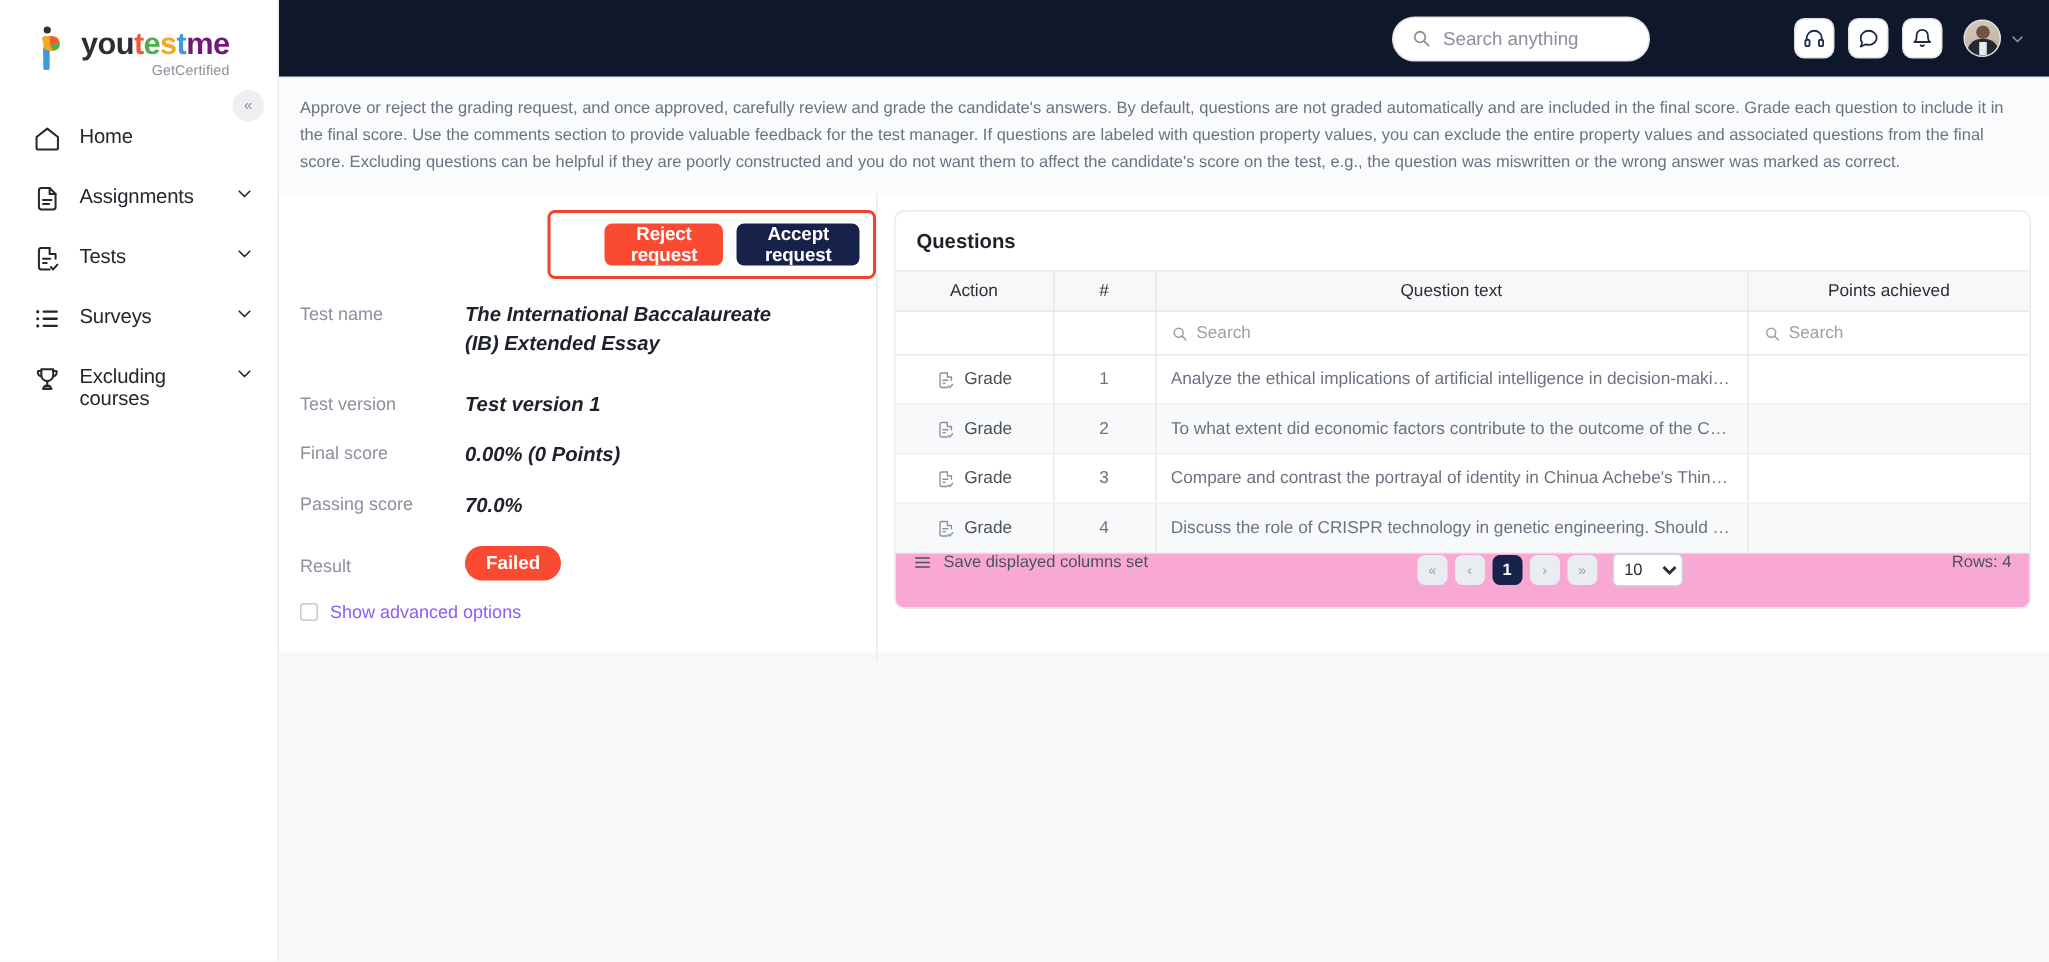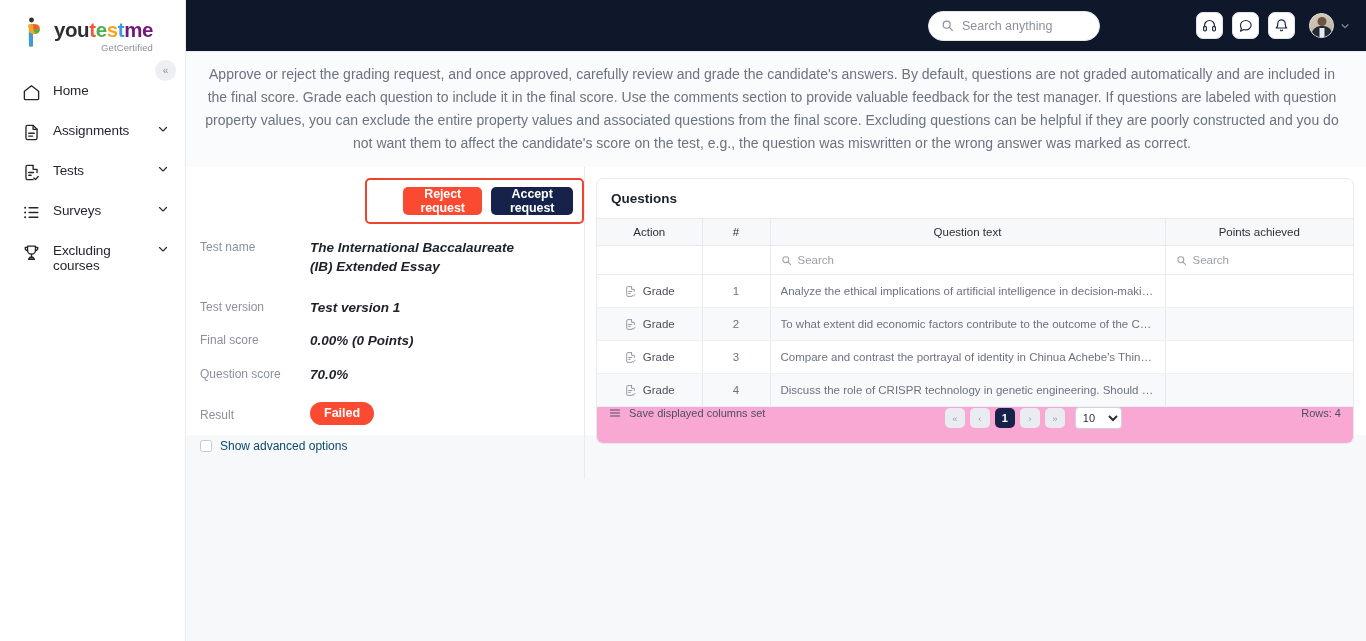--- a/index.html
+++ b/index.html
@@ -87,21 +87,21 @@
     width: 5px; height: 9px; background: #e8eaec; }
   .caret-down { margin-left: 6px; width: 10px; height: 10px; color: #8b919c; cursor: pointer; }
   .caret-down svg { display: block; width: 10px; height: 10px; }
 
   
   .content-card {
     position: absolute; left: 0; top: 52px; right: 0;
     height: 383px; background: #ffffff;
   }
   .desc-band { background: #fafbfc; padding: 11px 22px 12px 14px; }
-  .desc-text { font-size: 14px; line-height: 1.65; color: #6b7280; letter-spacing: 0.01px; text-align: center; }
+  .desc-text { font-size: 11px; line-height: 1.65; color: #6b7280; letter-spacing: 0.01px; }
 
   .body-row { display: flex; padding: 0; }
   .left-panel {
     width: 399px; flex: 0 0 399px; padding: 10px 0 0 0;
     border-right: 1px solid #e8eaee; min-height: 312px; position: relative;
   }
   .btn-highlight {
     position: absolute; left: 179px; top: 11px;
     border: 2px solid #f0432f; border-radius: 5px;
     padding: 7px 9px; display: flex; gap: 9px;
@@ -121,21 +121,21 @@
   .badge-failed {
     display: inline-block; background: #fa4b32; color: #fff;
     font-size: 12.5px; font-weight: 700; border-radius: 13px;
     padding: 4px 14px 5px;
   }
   .chk-row { display: flex; align-items: center; margin-top: 4px; }
   .chk-box {
     width: 12px; height: 12px; border: 1.4px solid #c4c9d1; border-radius: 2.5px;
     background: #fff; flex: 0 0 12px; cursor: pointer;
   }
-  .chk-label { font-size: 12px; color: #0c4a6e; margin-left: 8px; }
+  .chk-label { font-size: 12px; color: #8b5cf6; margin-left: 8px; }
 
   
   .right-panel { flex: 1; padding: 11px 12px 0 11px; }
   .q-card {
     border: 1px solid #e6e9ee; border-radius: 7px; background: #fff;
     overflow: hidden;
   }
   .q-title { font-size: 13.5px; font-weight: 700; color: #1d2129; padding: 12px 14px 12px; }
   table.q-table { width: 100%; border-collapse: collapse; table-layout: fixed; }
   table.q-table th {
@@ -373,21 +373,21 @@
               <div class="kv-key">Test version</div>
               <div class="kv-val">Test version 1</div>
             </div>
 
             <div class="kv-row" style="margin-top:15px">
               <div class="kv-key">Final score</div>
               <div class="kv-val">0.00%  (0 Points)</div>
             </div>
 
             <div class="kv-row" style="margin-top:15px">
-              <div class="kv-key">Question score</div>
+              <div class="kv-key">Passing score</div>
               <div class="kv-val">70.0%</div>
             </div>
 
             <div class="kv-row" style="margin-top:17px">
               <div class="kv-key" style="padding-top:6px">Result</div>
               <div>
                 <span class="badge-failed">Failed</span>
               </div>
             </div>
 

